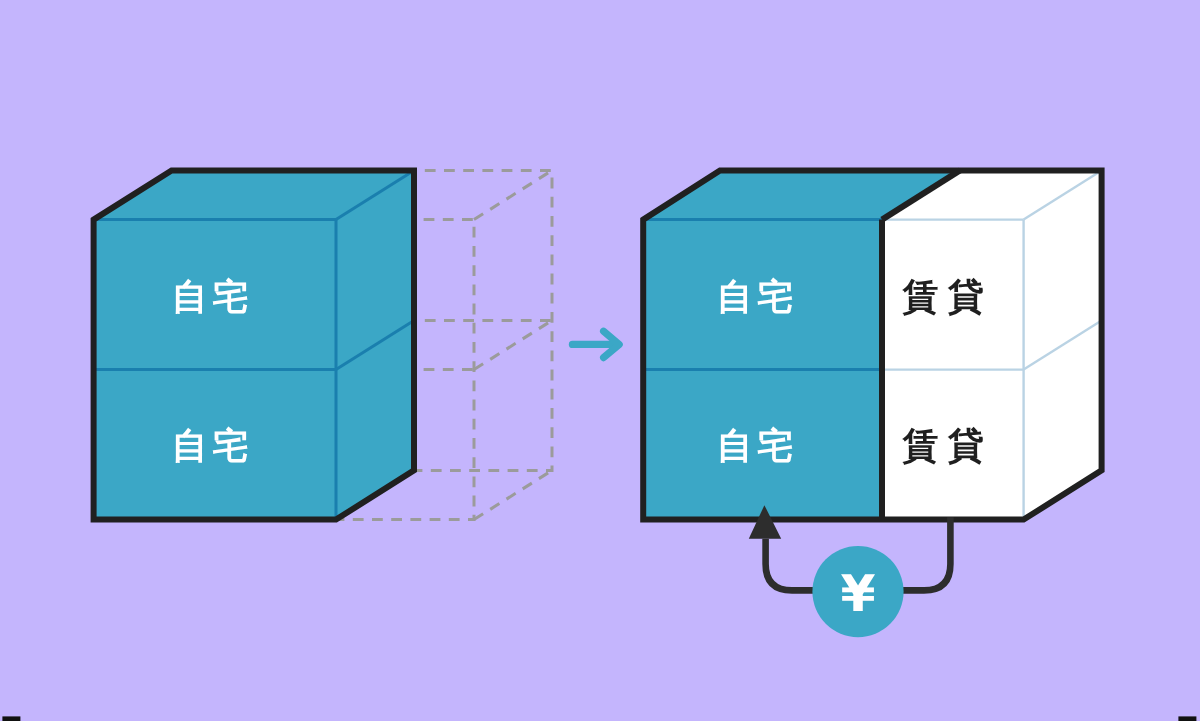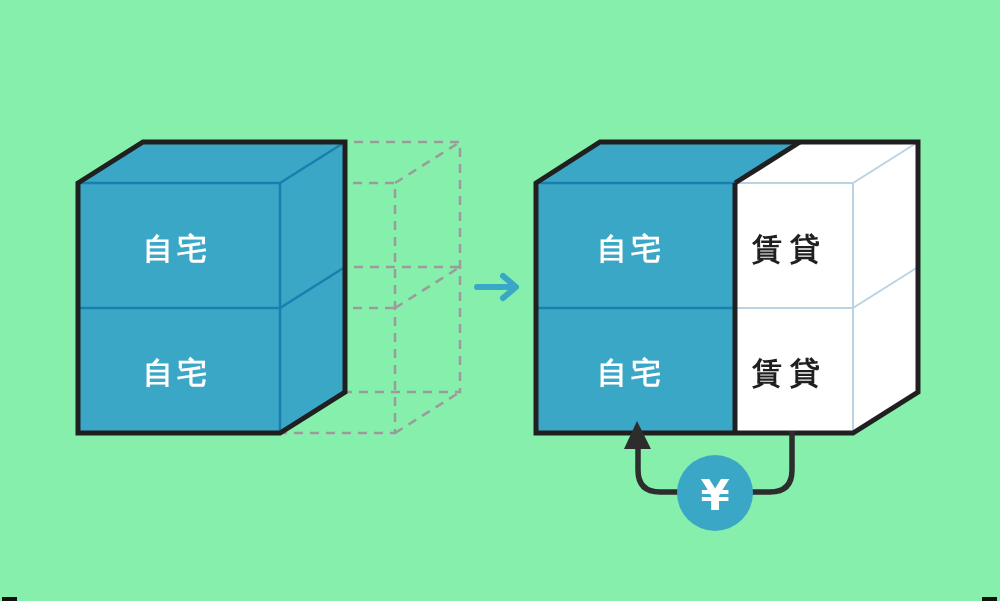--- a/index.html
+++ b/index.html
@@ -1,21 +1,21 @@
 <!DOCTYPE html>
 <html style="--teal: #3BA7C6; --teal-divider: #1A7FAE; --light-line: #BAD3E4; --outline: #202020; --dashed-gray: #9B9B9B; --arrow-dark: #2D2D2D; --label-white: #FFFFFF; --label-black: #1F1F1F;"><head>
 <meta charset="utf-8">
 <style>
   :root{
     --teal:#3BA7C6; --teal-divider:#1A7FAE; --light-line:#BAD3E4;
     --outline:#202020; --dashed-gray:#9B9B9B; --arrow-dark:#2D2D2D;
     --label-white:#FFFFFF; --label-black:#1F1F1F;
   }
   html,body{margin:0;padding:0;background:#fff;}
-  .stage{position:relative;width:1000px;height:601px;background:#86efac;overflow:hidden;
+  .stage{position:relative;width:1000px;height:601px;background:#c4b5fd;overflow:hidden;
          font-family:"DejaVu Sans","Liberation Sans",sans-serif;}
   svg{display:block;}
   .f-teal{fill:var(--teal);}
   .f-white{fill:#ffffff;}
   .f-dark{fill:var(--arrow-dark);}
   .s-outline{stroke:var(--outline);stroke-width:5;stroke-linejoin:miter;fill:none;}
   .s-dark-thin{stroke:var(--teal-divider);stroke-width:2.5;fill:none;}
   .s-black-thick{stroke:var(--outline);stroke-width:5;fill:none;}
   .s-light{stroke:var(--light-line);stroke-width:2;fill:none;}
   .s-dash{stroke:var(--dashed-gray);stroke-width:2.5;stroke-dasharray:9 7;fill:none;}

